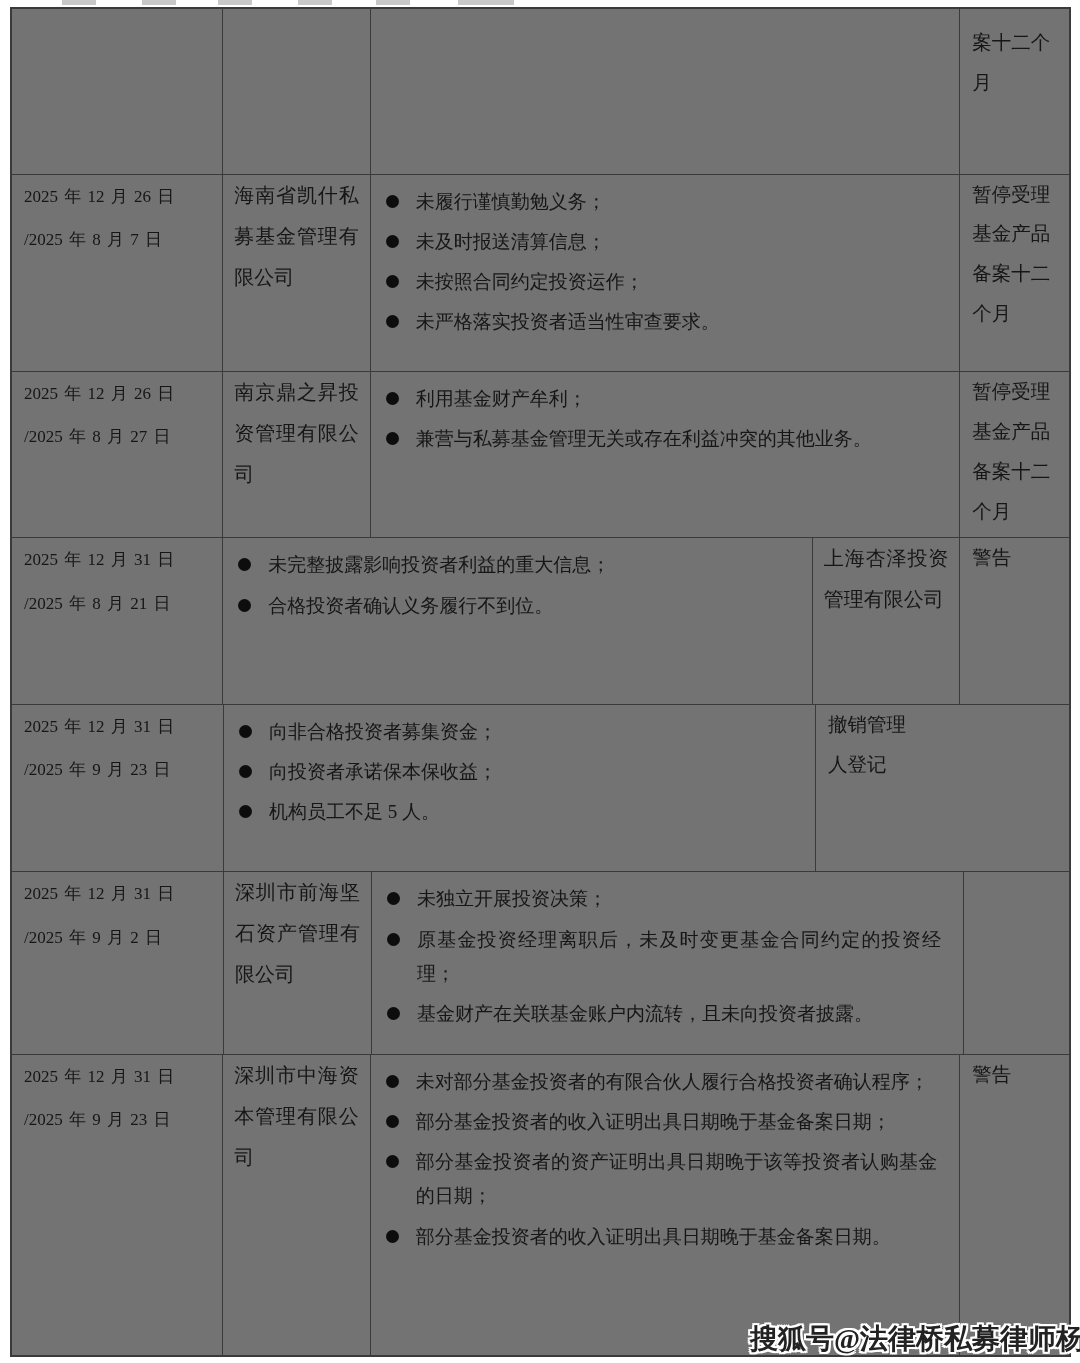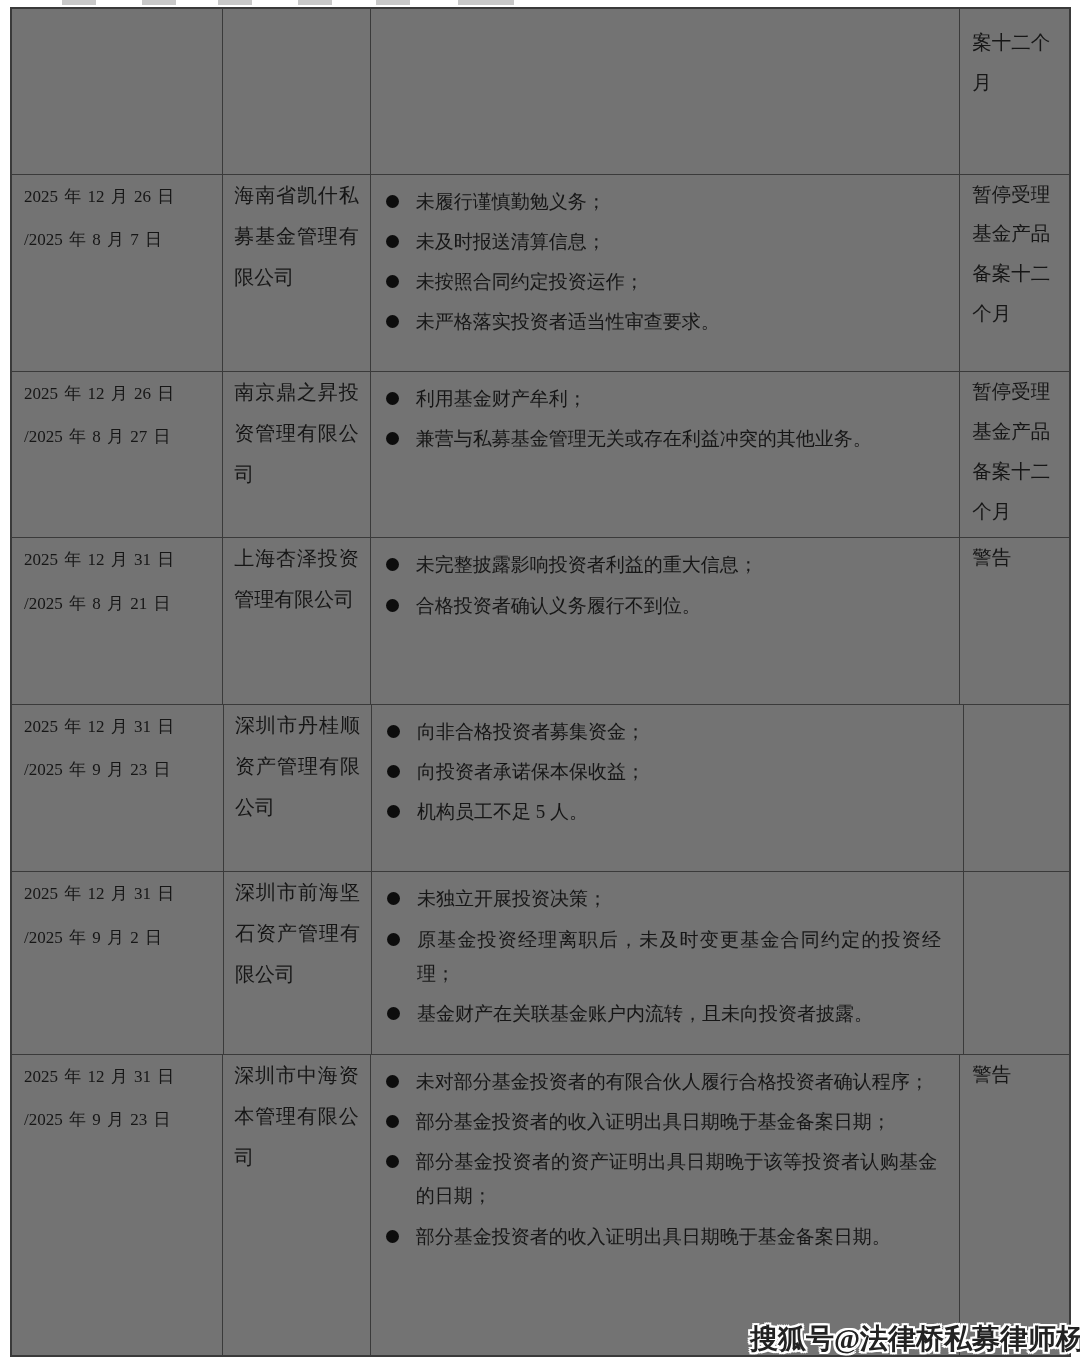--- a/index.html
+++ b/index.html
@@ -126,58 +126,58 @@
       </ul>
     </div>
     <div class="cell c4">暂停受理基金产品备案十二个月</div>
   </div>
 
   <div class="trow" style="height:167px;">
     <div class="cell c1">
       <div>2025 年 12 月 31 日</div>
       <div>/2025 年 8 月 21 日</div>
     </div>
+    <div class="cell c3">
+      <ul class="vlist">
+        <li class="vitem">
+            <span class="dot"></span>
+            <div class="vtext">未完整披露影响投资者利益的重大信息；</div>
+          </li>
+        <li class="vitem">
+            <span class="dot"></span>
+            <div class="vtext">合格投资者确认义务履行不到位。</div>
+          </li>
+      </ul>
+    </div>
     <div class="cell c2">上海杏泽投资管理有限公司</div>
-    <div class="cell c3">
-      <ul class="vlist">
-        <li class="vitem">
-            <span class="dot"></span>
-            <div class="vtext">未完整披露影响投资者利益的重大信息；</div>
-          </li>
-        <li class="vitem">
-            <span class="dot"></span>
-            <div class="vtext">合格投资者确认义务履行不到位。</div>
-          </li>
-      </ul>
-    </div>
     <div class="cell c4">警告</div>
   </div>
 
   <div class="trow" style="height:168px;">
     <div class="cell c1">
       <div>2025 年 12 月 31 日</div>
       <div>/2025 年 9 月 23 日</div>
     </div>
-    <div class="cell c2">深圳市丹桂顺资产管理有限公司</div>
     <div class="cell c3">
       <ul class="vlist">
         <li class="vitem">
             <span class="dot"></span>
             <div class="vtext">向非合格投资者募集资金；</div>
           </li>
         <li class="vitem">
             <span class="dot"></span>
             <div class="vtext">向投资者承诺保本保收益；</div>
           </li>
         <li class="vitem">
             <span class="dot"></span>
             <div class="vtext">机构员工不足 5 人。</div>
           </li>
       </ul>
     </div>
+    <div class="cell c4">撤销管理人登记</div>
   </div>
 
   <div class="trow" style="height:183px;">
     <div class="cell c1">
       <div>2025 年 12 月 31 日</div>
       <div>/2025 年 9 月 2 日</div>
     </div>
     <div class="cell c2">深圳市前海坚石资产管理有限公司</div>
     <div class="cell c3">
       <ul class="vlist">

